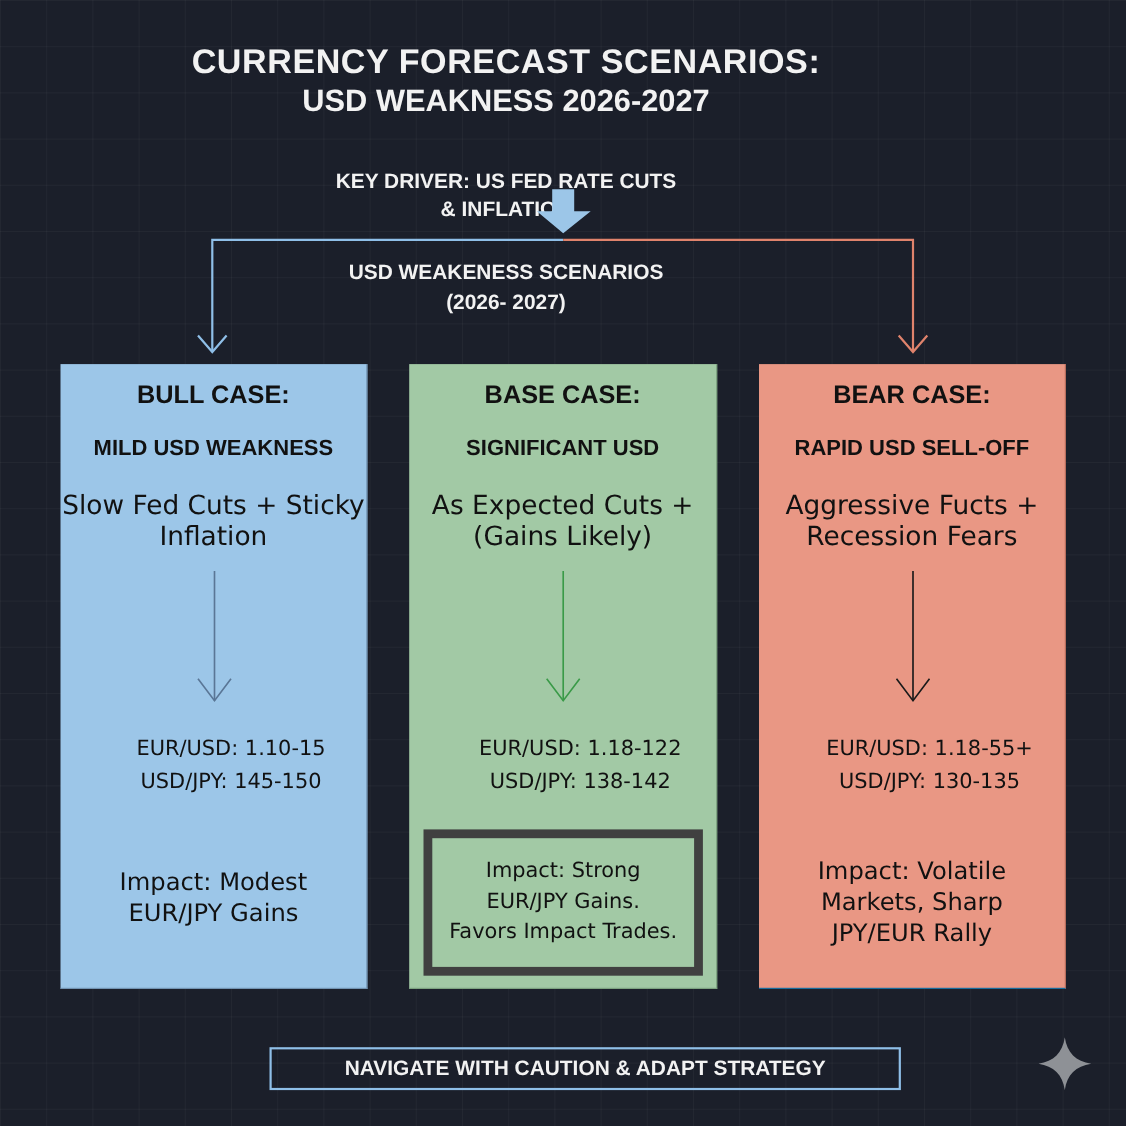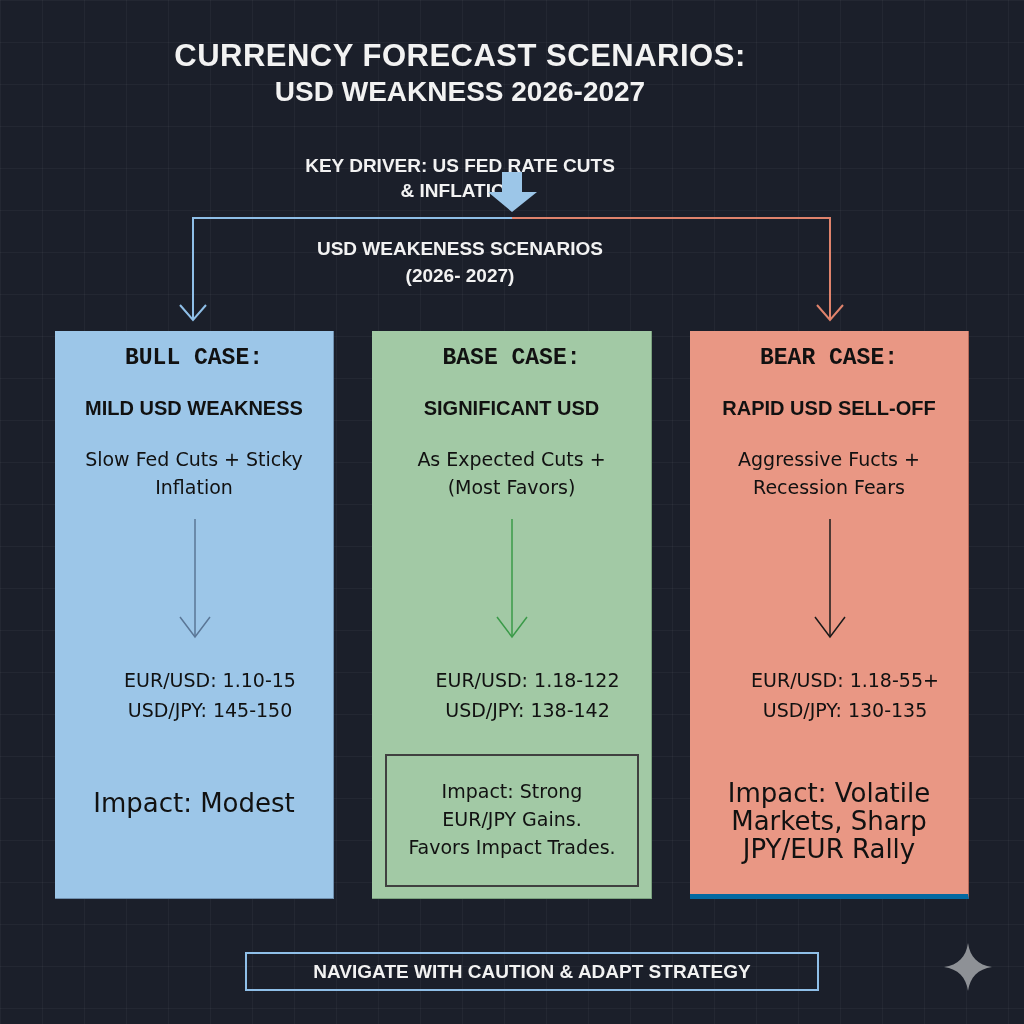--- a/index.html
+++ b/index.html
@@ -16,27 +16,27 @@
   .abs { position:absolute; }
   .hdr { left:0; width:920px; text-align:center; color:#f2f2f2; font-family:"Liberation Sans", sans-serif; font-weight:bold; }
   #title { top:38px; font-size:31px; letter-spacing:0.5px; }
   #subtitle { top:76px; font-size:28px; }
   #driver { top:118px; font-size:19px; line-height:25px;margin-top:35px; }
   #scen { top:235px; font-size:19px; line-height:27px; }
   svg.overlay { position:absolute; left:0; top:0; }
   .card { position:absolute; top:331px; height:568px; width:279px; box-sizing:border-box; text-align:center; }
   .card.bull { left:55px; background:#9cc6e8; border-right:1px solid #6f8fae; border-bottom:1px solid #6f8fae; }
   .card.base { left:372px; width:280px; background:#a2c9a5; border-right:1px solid #7aa07e; border-bottom:1px solid #7aa07e; }
-  .card.bear { left:690px; background:#e99784; border-right:1px solid #b56a5a; border-bottom:5px solid #0369a1; }
-  .case-title { position:absolute; left:0; right:0; top:14px; font-family:Liberation Mono, monospace; font-weight:bold; font-size:23px; }
+  .card.bear { left:690px; background:#e99784; border-right:1px solid #b56a5a; border-bottom:1px solid #0369a1; }
+  .case-title { position:absolute; left:0; right:0; top:14px; font-family:Liberation Sans, sans-serif; font-weight:bold; font-size:23px; }
   .case-sub { position:absolute; left:0; right:0; top:66px; font-family:"Liberation Sans", sans-serif; font-weight:bold; font-size:20px; }
-  .case-desc { position:absolute; left:0; right:0; top:114px; font-size:19px; line-height:28px; }
+  .case-desc { position:absolute; left:0; right:0; top:114px; font-size:24px; line-height:28px; }
   .rates { position:absolute; left:0; right:0; top:334px; font-size:19px; line-height:30px;padding-left:32px; }
-  .impact { position:absolute; left:0; right:0; top:458px; font-size:26px; line-height:28px; }
-  .impact-box { position:absolute; left:13px; top:423px; width:254px; height:133px; box-sizing:border-box; border:2px solid #404040; display:flex; align-items:center; justify-content:center; font-size:19px; line-height:28px; padding-bottom:4px; }
+  .impact { position:absolute; left:0; right:0; top:458px; font-size:22px; line-height:28px; }
+  .impact-box { position:absolute; left:13px; top:423px; width:254px; height:133px; box-sizing:border-box; border:8px solid #404040; display:flex; align-items:center; justify-content:center; font-size:19px; line-height:28px; padding-bottom:4px; }
   .card-arrow { position:absolute; top:188px; }
   #footer { left:245px; top:952px; width:574px; height:39px; box-sizing:border-box; border:2px solid #8fbfe8; color:#f2f2f2; font-family:"Liberation Sans", sans-serif; font-weight:bold; font-size:19px; display:flex; align-items:center; justify-content:center; }
   #sparkle { left:944px; top:943px; }
 </style>
 </head>
 <body>
 
 <div class="abs hdr" id="title">CURRENCY FORECAST SCENARIOS:</div>
 <div class="abs hdr" id="subtitle">USD WEAKNESS 2026-2027</div>
 <div class="abs hdr" id="driver">
@@ -75,29 +75,30 @@
   <svg class="card-arrow" style="left:124px" width="32" height="122">
     <line x1="16" y1="0" x2="16" y2="118" stroke="#5a7696" stroke-width="1.5"></line>
     <polyline points="1,98 16,118 31,98" fill="none" stroke="#5a7696" stroke-width="1.5"></polyline>
   </svg>
   <div class="rates">
     <div>EUR/USD: 1.10-15</div>
     <div>USD/JPY: 145-150</div>
   </div>
   <div class="impact">
     <div>Impact: Modest</div>
+    <div>EUR/JPY Gains</div>
   </div>
 </div>
 
 <div class="card base">
   <div class="case-title">BASE CASE:</div>
   <div class="case-sub">SIGNIFICANT USD</div>
   <div class="case-desc">
     <div>As Expected Cuts +</div>
-    <div>(Most Favors)</div>
+    <div>(Gains Likely)</div>
   </div>
   <svg class="card-arrow" style="left:124px" width="32" height="122">
     <line x1="16" y1="0" x2="16" y2="118" stroke="#3a9a48" stroke-width="1.5"></line>
     <polyline points="1,98 16,118 31,98" fill="none" stroke="#3a9a48" stroke-width="1.5"></polyline>
   </svg>
   <div class="rates">
     <div>EUR/USD: 1.18-122</div>
     <div>USD/JPY: 138-142</div>
   </div>
   <div class="impact-box">

